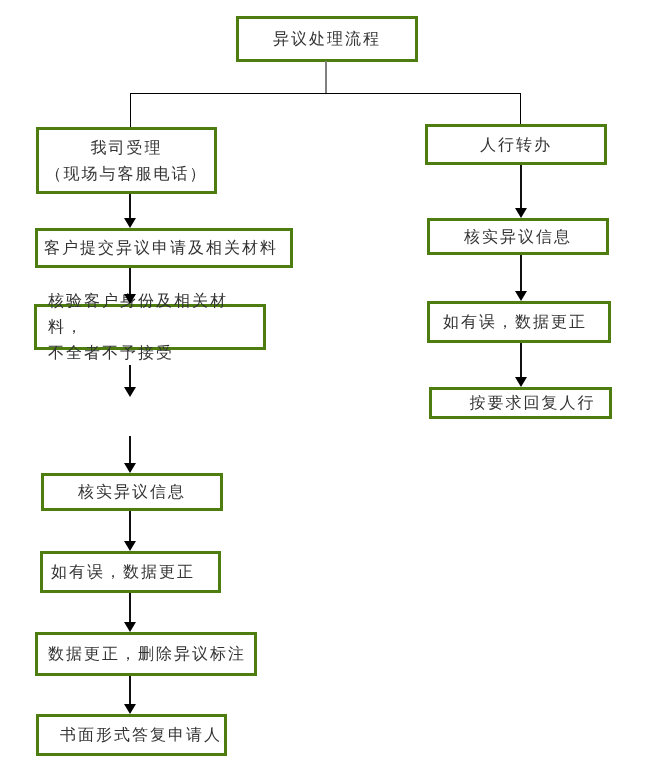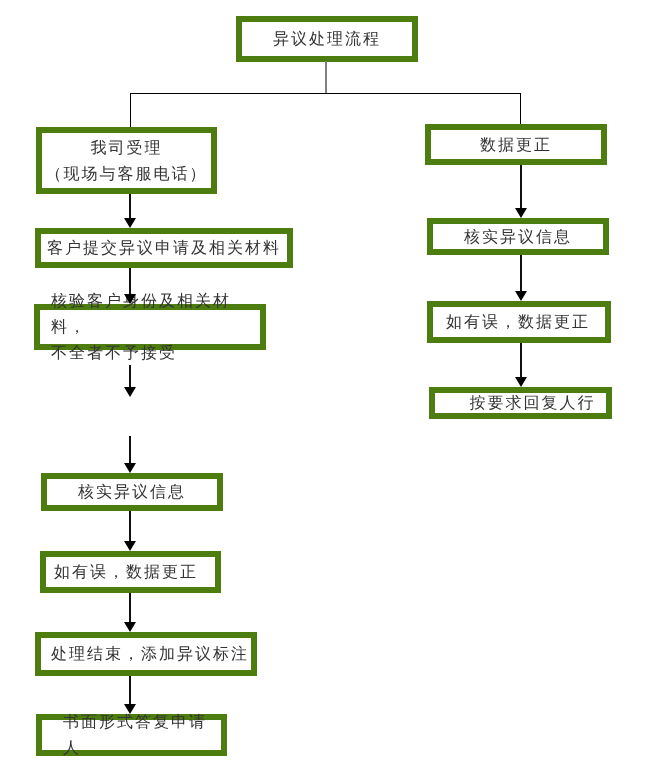--- a/index.html
+++ b/index.html
@@ -7,21 +7,21 @@
     position: relative;
     width: 648px;
     height: 778px;
     background: #ffffff;
     font-family: "Liberation Serif", "DejaVu Serif", serif;
     color: #333333;
     overflow: hidden;
   }
   .box {
     position: absolute;
-    border: 6px solid #4d7c0f;
+    border: 3px solid #4d7c0f;
     box-sizing: border-box;
     background: #ffffff;
     display: flex;
     align-items: center;
     font-size: 16px;
     letter-spacing: 2px;
     line-height: 26px;
     white-space: pre-line;
   }
   .center { justify-content: center; text-align: center; }
@@ -97,25 +97,25 @@
   <div class="box left-text" id="n-l2">客户提交异议申请及相关材料</div>
 
   <div class="box left-text" id="n-l3">核验客户身份及相关材料，
 不全者不予接受</div>
 
 
   <div class="box center" id="n-l5">核实异议信息</div>
 
   <div class="box left-text" id="n-l6">如有误，数据更正</div>
 
-  <div class="box left-text" id="n-l7">处理结束，添加异议标注</div>
+  <div class="box left-text" id="n-l7">数据更正，删除异议标注</div>
 
   <div class="box left-text" id="n-l8">书面形式答复申请人</div>
 
-  <div class="box center" id="n-r1">数据更正</div>
+  <div class="box center" id="n-r1">人行转办</div>
 
   <div class="box center" id="n-r2">核实异议信息</div>
 
   <div class="box left-text" id="n-r3">如有误，数据更正</div>
 
   <div class="box center" id="n-r4">按要求回复人行</div>
 
   <div class="arrow" id="a-l1"></div>
   <div class="arrow" id="a-l2"></div>
   <div class="arrow" id="a-l3"></div>

